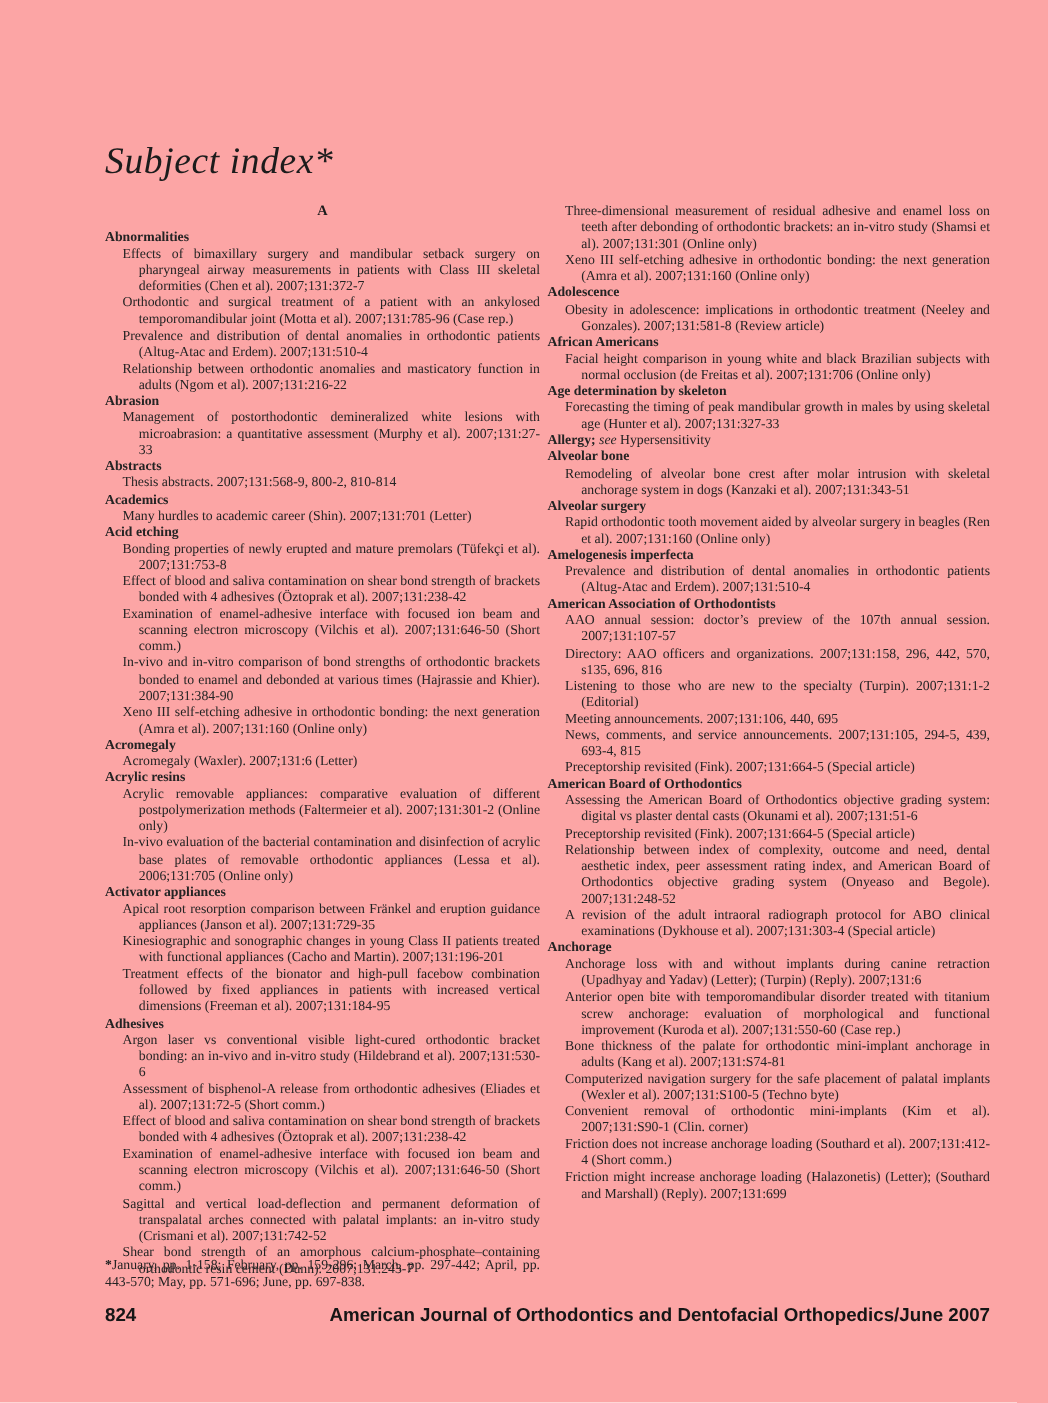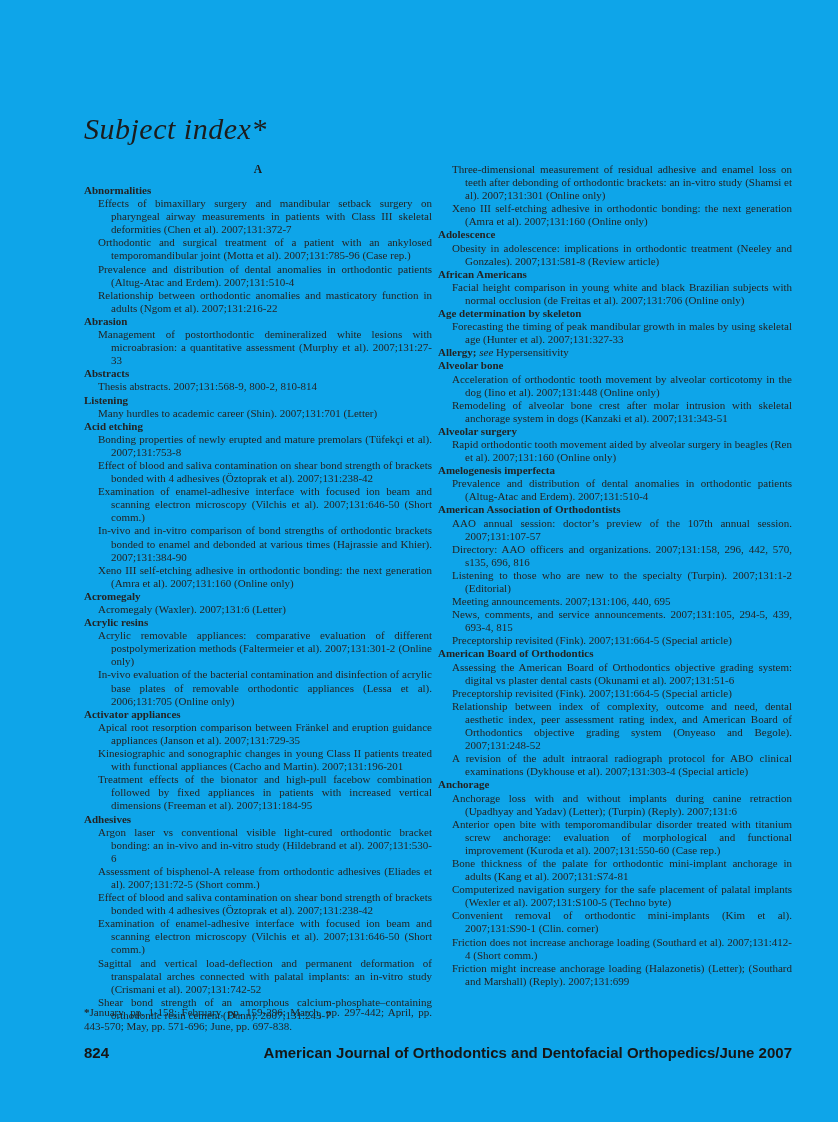--- a/index.html
+++ b/index.html
@@ -1,19 +1,19 @@
 <!DOCTYPE html>
 <html><head>
 <meta charset="utf-8">
 <style>
   html,body{margin:0;padding:0;background:#ffffff;}
   .page{
     position:relative;
     width:838px;height:1122px;
-    background:#0ea5e9;
+    background:#fca5a5;
     overflow:hidden;
     font-family:"Liberation Serif", serif;
     color:#222222;
   }
   .title{
     position:absolute;left:84px;top:112px;margin:0;
     font-family:"Liberation Serif", serif;
     font-style:italic;font-weight:400;
     font-size:30px;letter-spacing:0.5px;color:#1c1c1c;
   }
@@ -66,21 +66,21 @@
       </div>
       <div class="group">
         <div class="heading"><span class="hb">Abrasion</span></div>
         <p class="entry">Management of postorthodontic demineralized white lesions with microabrasion: a quantitative assessment (Murphy et al). 2007;131:27-33</p>
       </div>
       <div class="group">
         <div class="heading"><span class="hb">Abstracts</span></div>
         <p class="entry">Thesis abstracts. 2007;131:568-9, 800-2, 810-814</p>
       </div>
       <div class="group">
-        <div class="heading"><span class="hb">Listening</span></div>
+        <div class="heading"><span class="hb">Academics</span></div>
         <p class="entry">Many hurdles to academic career (Shin). 2007;131:701 (Letter)</p>
       </div>
       <div class="group">
         <div class="heading"><span class="hb">Acid etching</span></div>
         <p class="entry">Bonding properties of newly erupted and mature premolars (Tüfekçi et al). 2007;131:753-8</p>
         <p class="entry">Effect of blood and saliva contamination on shear bond strength of brackets bonded with 4 adhesives (Öztoprak et al). 2007;131:238-42</p>
         <p class="entry">Examination of enamel-adhesive interface with focused ion beam and scanning electron microscopy (Vilchis et al). 2007;131:646-50 (Short comm.)</p>
         <p class="entry">In-vivo and in-vitro comparison of bond strengths of orthodontic brackets bonded to enamel and debonded at various times (Hajrassie and Khier). 2007;131:384-90</p>
         <p class="entry">Xeno III self-etching adhesive in orthodontic bonding: the next generation (Amra et al). 2007;131:160 (Online only)</p>
       </div>
@@ -125,21 +125,20 @@
       </div>
       <div class="group">
         <div class="heading"><span class="hb">Age determination by skeleton</span></div>
         <p class="entry">Forecasting the timing of peak mandibular growth in males by using skeletal age (Hunter et al). 2007;131:327-33</p>
       </div>
       <div class="group">
         <div class="heading"><span class="hb">Allergy;</span><span class="see"> see </span><span class="ref">Hypersensitivity</span></div>
       </div>
       <div class="group">
         <div class="heading"><span class="hb">Alveolar bone</span></div>
-        <p class="entry">Acceleration of orthodontic tooth movement by alveolar corticotomy in the dog (Iino et al). 2007;131:448 (Online only)</p>
         <p class="entry">Remodeling of alveolar bone crest after molar intrusion with skeletal anchorage system in dogs (Kanzaki et al). 2007;131:343-51</p>
       </div>
       <div class="group">
         <div class="heading"><span class="hb">Alveolar surgery</span></div>
         <p class="entry">Rapid orthodontic tooth movement aided by alveolar surgery in beagles (Ren et al). 2007;131:160 (Online only)</p>
       </div>
       <div class="group">
         <div class="heading"><span class="hb">Amelogenesis imperfecta</span></div>
         <p class="entry">Prevalence and distribution of dental anomalies in orthodontic patients (Altug-Atac and Erdem). 2007;131:510-4</p>
       </div>

